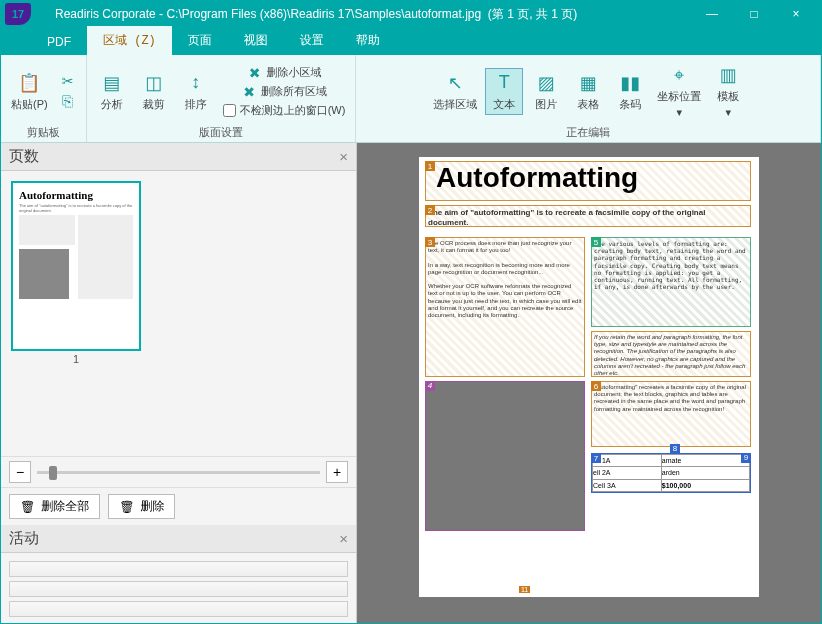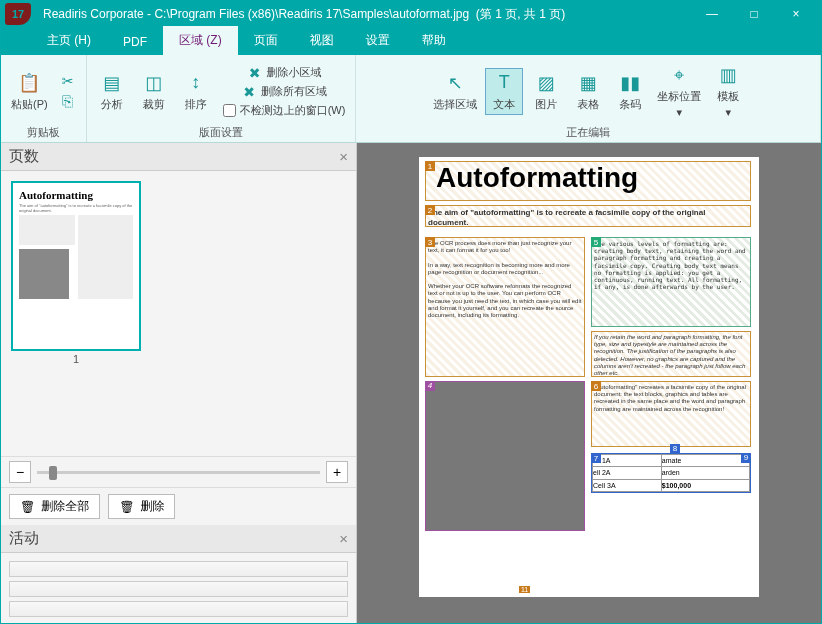--- a/index.html
+++ b/index.html
@@ -1,23 +1,23 @@
 <!DOCTYPE html>
 <html><head>
 <meta charset="utf-8">
 <style>
 * { margin: 0; padding: 0; box-sizing: border-box; font-family: "Microsoft YaHei", Arial, sans-serif; }
 body { width: 822px; height: 624px; background: #fff; overflow: hidden; border: 1px solid #0aa; }
 .titlebar { background: #00a8a8; height: 26px; display: flex; align-items: center; color: #fff; font-size: 12px; padding: 0 4px; }
-.titlebar .logo { width: 26px; height: 22px; background: #7f1d1d; border-radius: 3px 3px 12px 3px; color: #00a8a8; font-weight: bold; font-size: 11px; display: flex; align-items: center; justify-content: center; margin-right: 12px; }
+.titlebar .logo { width: 26px; height: 22px; background: #4c1d95; border-radius: 3px 3px 12px 3px; color: #00a8a8; font-weight: bold; font-size: 11px; display: flex; align-items: center; justify-content: center; margin-right: 24px; }
 .titlebar .title { flex: 1; }
 .titlebar .wbtn { width: 42px; height: 26px; display: flex; align-items: center; justify-content: center; }
 .tabbar { background: #00a8a8; height: 28px; display: flex; align-items: flex-end; padding-left: 30px; }
 .tab { color: #fff; font-size: 12px; padding: 6px 16px; cursor: pointer; }
-.tab.active { background: #ecf9f9; color: #701a75; }
+.tab.active { background: #ecf9f9; color: #a16207; font-family: Liberation Mono, monospace; }
 .store { margin-left: auto; margin-right: 8px; background: #ffd24d; color: #004; border: 1px solid #333; padding: 2px 8px; font-size: 12px; font-weight: bold; border-radius: 2px; margin-bottom: 4px; }
 .ribbon { background: #ecf9f9; height: 88px; display: flex; border-bottom: 1px solid #b8d8d8; }
 .rgroup { display: flex; flex-direction: column; align-items: center; padding: 2px 6px; border-right: 1px solid #cce2e2; font-size: 11px; color: #555; }
 .rgroup .row { display: flex; flex: 1; align-items: center; gap: 4px; }
 .rbtn { display: flex; flex-direction: column; align-items: center; justify-content: center; padding: 2px 4px; font-size: 11px; color: #444; gap: 2px; min-width: 38px; }
 .rbtn .ico { width: 24px; height: 24px; display: flex; align-items: center; justify-content: center; color: #1a9898; font-size: 18px; }
 .rbtn.small { flex-direction: row; gap: 4px; min-width: 0; padding: 1px 4px; }
 .rbtn.small .ico { width: 16px; height: 16px; font-size: 14px; }
 .rbtn.active { background: #bfeceb; border: 1px solid #6ac; }
 .content { display: flex; height: 482px; }
@@ -52,21 +52,20 @@
   <div class="logo">17</div>
   <div class="title">
     <span>Readiris Corporate</span> - <span>C:\Program Files (x86)\Readiris 17\Samples\autoformat.jpg</span>&nbsp;&nbsp;<span>(第 1 页, 共 1 页)</span>
   </div>
   <div class="wbtn">—</div>
   <div class="wbtn">□</div>
   <div class="wbtn">×</div>
 </div>
 
 <div class="tabbar">
-  <div class="tab">主页 (H)</div>
   <div class="tab">PDF</div>
   <div class="tab active">区域 (Z)</div>
   <div class="tab">页面</div>
   <div class="tab">视图</div>
   <div class="tab">设置</div>
   <div class="tab">帮助</div>
 </div>
 
 <div class="ribbon">
   <div class="rgroup">

